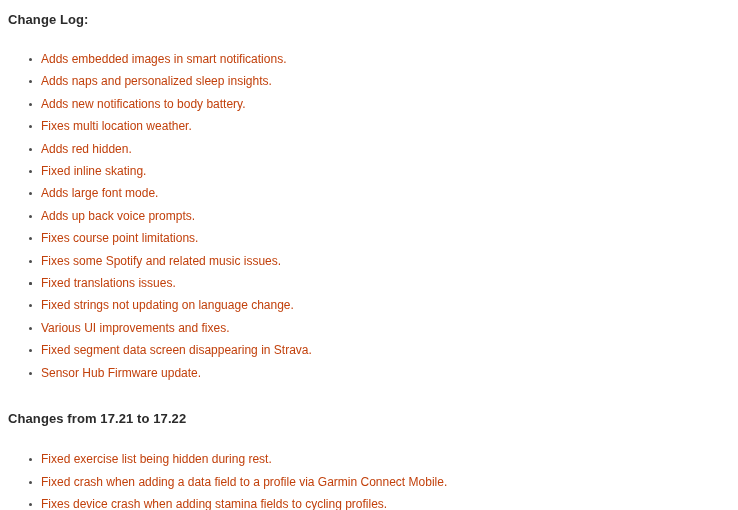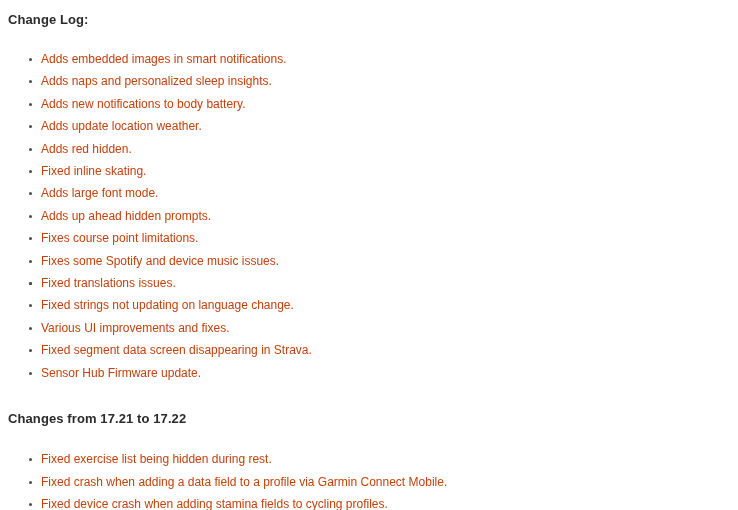--- a/index.html
+++ b/index.html
@@ -96,45 +96,45 @@
       <li>
         <span class="bullet-marker"></span>
         <span class="item-text">Adds naps and personalized sleep insights.</span>
       </li>
       <li>
         <span class="bullet-marker"></span>
         <span class="item-text">Adds new notifications to body battery.</span>
       </li>
       <li>
         <span class="bullet-marker"></span>
-        <span class="item-text">Adds update location weather.</span>
+        <span class="item-text">Fixes multi location weather.</span>
       </li>
       <li>
         <span class="bullet-marker"></span>
         <span class="item-text">Adds red hidden.</span>
       </li>
       <li>
         <span class="bullet-marker"></span>
         <span class="item-text">Fixed inline skating.</span>
       </li>
       <li>
         <span class="bullet-marker"></span>
         <span class="item-text">Adds large font mode.</span>
       </li>
       <li>
         <span class="bullet-marker"></span>
-        <span class="item-text">Adds up ahead hidden prompts.</span>
+        <span class="item-text">Adds up back voice prompts.</span>
       </li>
       <li>
         <span class="bullet-marker"></span>
         <span class="item-text">Fixes course point limitations.</span>
       </li>
       <li>
         <span class="bullet-marker"></span>
-        <span class="item-text">Fixes some Spotify and device music issues.</span>
+        <span class="item-text">Fixes some Spotify and related music issues.</span>
       </li>
       <li>
         <span class="bullet-marker"></span>
       </li>
       <li>
         <span class="bullet-marker"></span>
         <span class="item-text">Fixed translations issues.</span>
       </li>
       <li>
         <span class="bullet-marker"></span>
@@ -162,18 +162,18 @@
       <li>
         <span class="bullet-marker"></span>
         <span class="item-text">Fixed exercise list being hidden during rest.</span>
       </li>
       <li>
         <span class="bullet-marker"></span>
         <span class="item-text">Fixed crash when adding a data field to a profile via Garmin Connect Mobile.</span>
       </li>
       <li>
         <span class="bullet-marker"></span>
-        <span class="item-text">Fixed device crash when adding stamina fields to cycling profiles.</span>
+        <span class="item-text">Fixes device crash when adding stamina fields to cycling profiles.</span>
       </li>
     </ul>
 
   </div>
 </div>
 
 </body></html>

